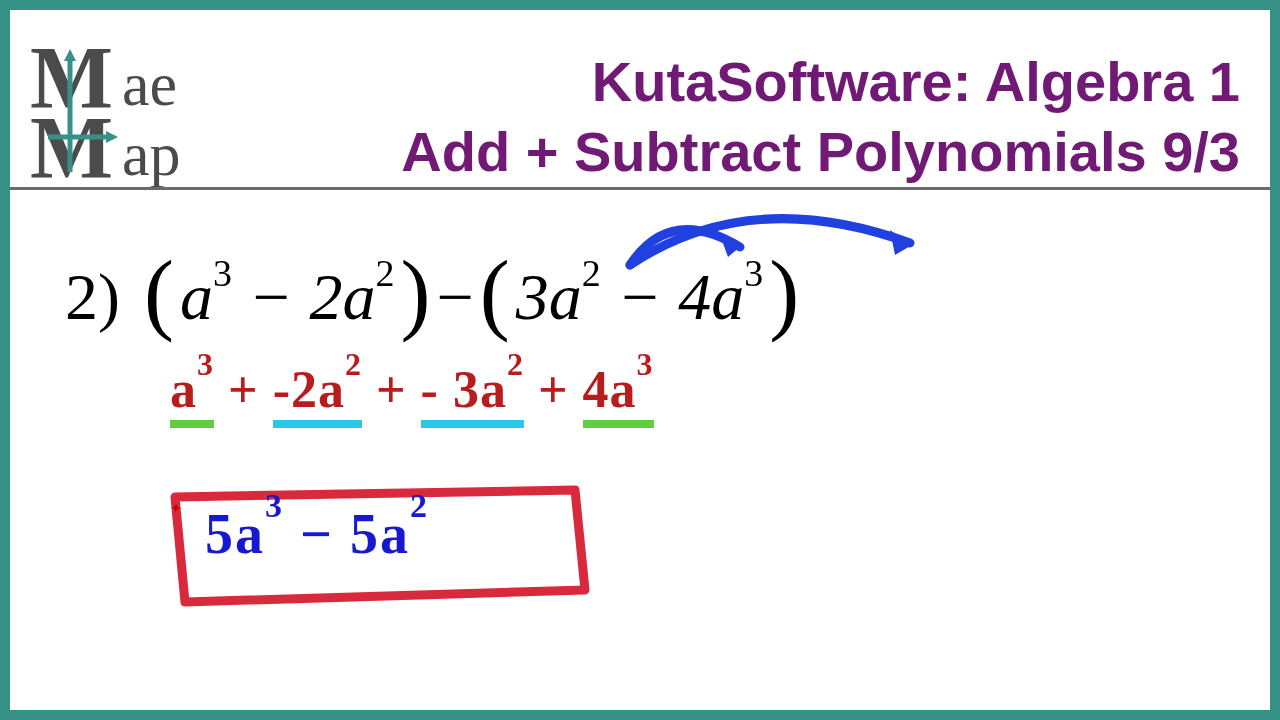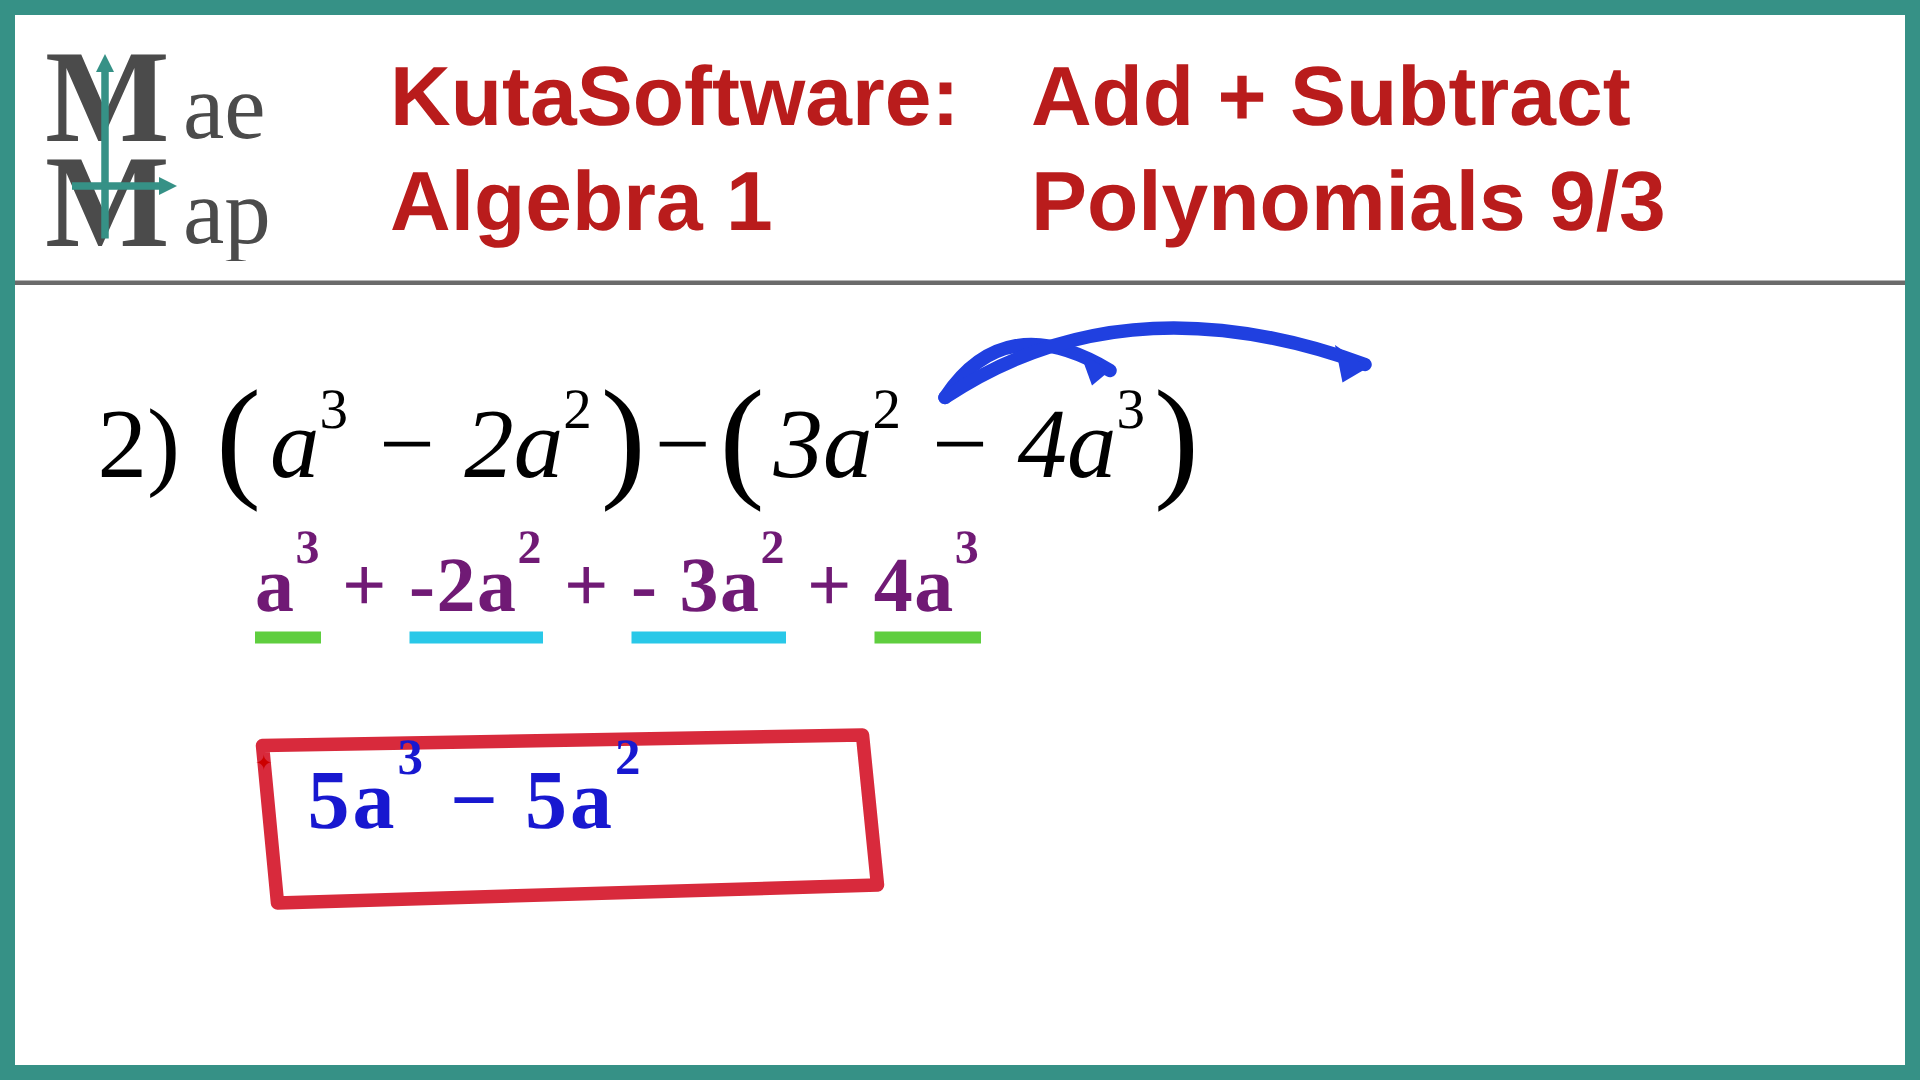--- a/index.html
+++ b/index.html
@@ -24,38 +24,38 @@
     top: 0;
     width: 1280px;
     height: 720px;
     background: #fff;
     border: 10px solid #369186;
   }
   .header {
     height: 180px;
     border-bottom: 3px solid #6b6b6b;
     display: flex;
-    align-items: center;
+    align-items: flex-end;
   }
   .logo-box {
     width: 250px;
     display: flex;
     align-items: center;
     justify-content: center;
     position: relative;
   }
   .logo-svg { width: 210px; height: 150px; }
   .title-box {
     flex: 1;
     display: flex;
-    flex-direction: row;
+    flex-direction: column;
     justify-content: center;
     align-items: flex-end;
     padding-right: 30px;
-    color: #b91c1c;
+    color: #701a75;
     font-family: Arial, Helvetica, sans-serif;
     font-weight: bold;
     font-size: 56px;
     line-height: 1.25;
   }
   .content {
     position: relative;
     height: calc(100% - 183px);
   }
   .problem {
@@ -93,21 +93,21 @@
     top: 15px;
     width: 400px;
     height: 80px;
   }
   .hand1 {
     position: absolute;
     left: 160px;
     top: 170px;
     font-family: 'Comic Sans MS', 'Segoe Script', cursive;
     font-size: 52px;
-    color: #701a75;
+    color: #b91c1c;
     font-weight: bold;
     letter-spacing: 1px;
   }
   .hand1 sup { font-size: 32px; position: relative; top: -14px; }
   .hand1 .t1 { border-bottom: 8px solid #5fce3f; padding-bottom: 2px; }
   .hand1 .t2 { border-bottom: 8px solid #29c8e8; padding-bottom: 2px; }
   .hand1 .t3 { border-bottom: 8px solid #29c8e8; padding-bottom: 2px; }
   .hand1 .t4 { border-bottom: 8px solid #5fce3f; padding-bottom: 2px; }
   .answer-box {
     position: absolute;

